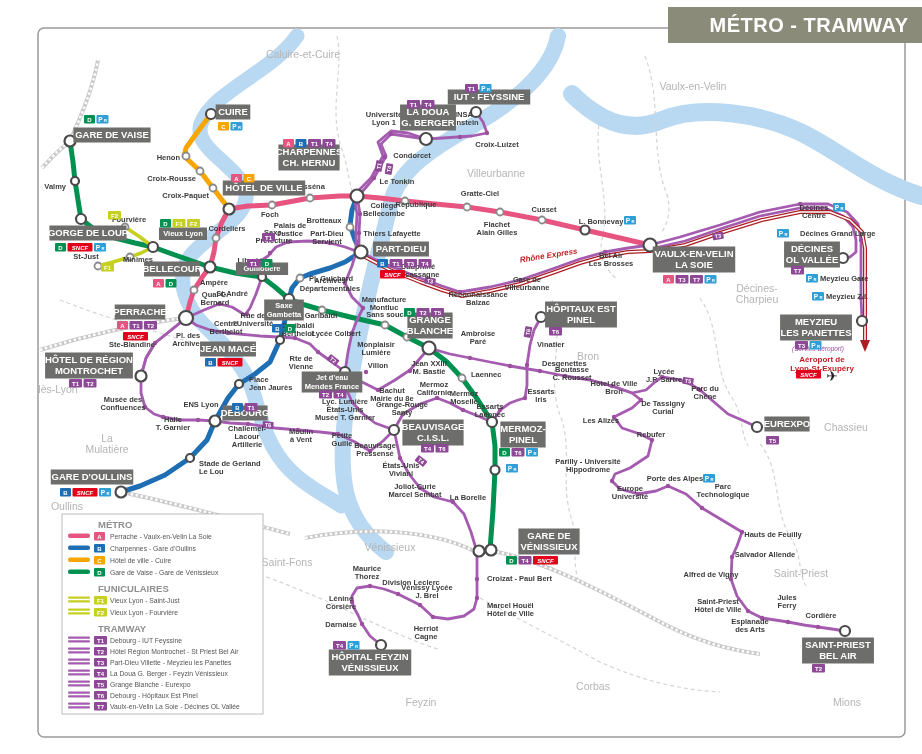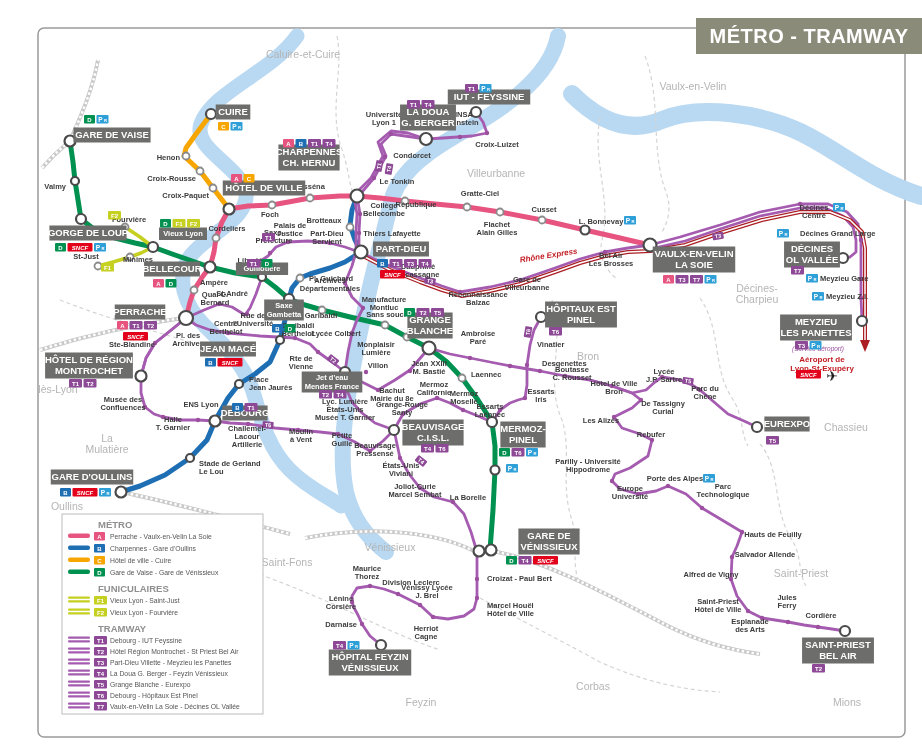--- a/index.html
+++ b/index.html
@@ -1,20 +1,20 @@
 <!DOCTYPE html>
 <html><head>
 <meta charset="utf-8">
 <style>
   html,body{margin:0;padding:0;background:#ffffff;font-family:"Liberation Sans",sans-serif;}
   #stage{position:relative;width:922px;height:754px;background:#fff;overflow:hidden;}
   #map{position:absolute;left:0;top:0;}
-  #titlebar{position:absolute;top:18px;right:0;width:226px;height:36px;background:#8b8b7a;
+  #titlebar{position:absolute;top:7px;right:0;width:226px;height:36px;background:#8b8b7a;
     color:#fff;font-weight:bold;font-size:20px;letter-spacing:.5px;display:flex;
-    align-items:center;justify-content:center;}
+    align-items:center;justify-content:center;padding-left:28px;}
   text{font-family:"Liberation Sans",sans-serif;}
 </style>
 </head>
 <body>
 
 <div id="stage">
   <svg id="map" width="922" height="754" viewBox="0 0 922 754">
       <rect x="38" y="28" width="867" height="709" rx="6" fill="#ffffff" stroke="#9a9a9a" stroke-width="1.5"></rect>
       <path d="M297,36 C272,72 212,92 201,124 C192,150 242,166 246,194 C249,219 204,236 189,258 C176,279 184,305 205,326 C228,348 248,370 255,398 C262,424 270,450 290,470 C310,490 330,497 341,506" fill="none" stroke="#b9d8f1" stroke-width="15" stroke-linecap="round"></path>
       <path d="M558,36 C550,80 498,112 455,136 C421,156 396,176 390,206 C384,232 377,257 370,287 C362,322 354,356 348,396 C343,430 340,462 346,492 C352,518 366,536 386,552" fill="none" stroke="#b9d8f1" stroke-width="16" stroke-linecap="round"></path>

